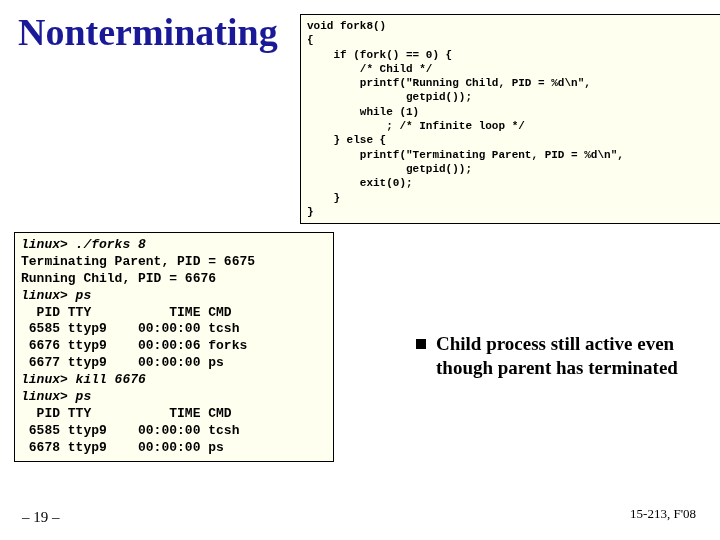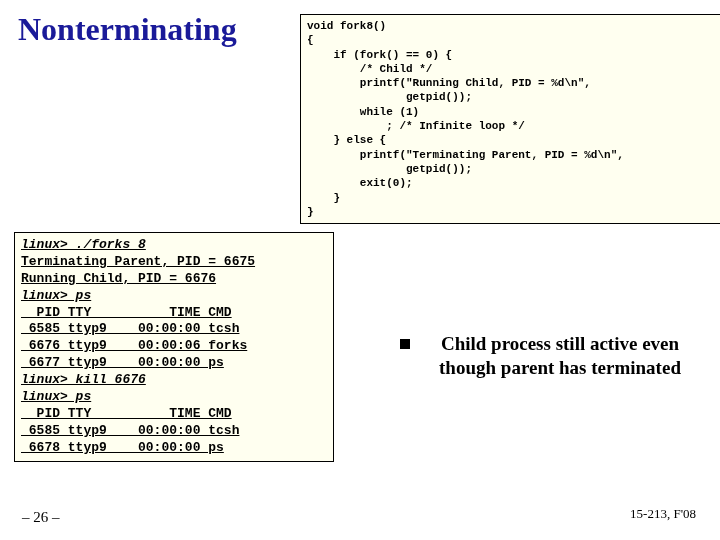--- a/index.html
+++ b/index.html
@@ -11,21 +11,21 @@
     position: relative;
     overflow: hidden;
   }
   .slide {
     width: 720px;
     height: 540px;
     position: relative;
     padding: 10px 18px;
   }
   .title {
-    font-size: 32px;
+    font-size: 38px;
     font-weight: bold;
     color: #1a1a99;
     line-height: 1.1;
     position: absolute;
     top: 12px;
     left: 18px;
     width: 260px;
   }
   .code-box {
     position: absolute;
@@ -49,29 +49,27 @@
     width: 320px;
     background: #fffff0;
     border: 1px solid #000;
     padding: 4px 6px;
     font-family: 'Courier New', monospace;
     font-size: 13px;
     line-height: 1.3;
     font-weight: bold;
     white-space: pre;
     color: #000;
-    text-decoration: underline;
   }
   .term-italic { font-style: italic; }
   .bullets {
     position: absolute;
     top: 332px;
-    left: 400px;
+    left: 416px;
     width: 300px;
-    text-align: center;
   }
   .bullet-row {
     display: flex;
     margin-bottom: 8px;
     align-items: flex-start;
   }
   .bullet-mark {
     width: 10px;
     height: 10px;
     background: #000;
@@ -140,16 +138,16 @@
 <span> 6678 ttyp9    00:00:00 ps</span>
 </div>
 
   <div class="bullets" id="bullets-box">
       <div class="bullet-row">
         <div class="bullet-mark"></div>
         <div class="bullet-text">Child process still active even though parent has terminated</div>
       </div>
     </div>
 
-  <div class="footer-left">– 26 –</div>
+  <div class="footer-left">– 19 –</div>
   <div class="footer-right">15-213, F'08</div>
 
 </div>
 
 </body></html>

